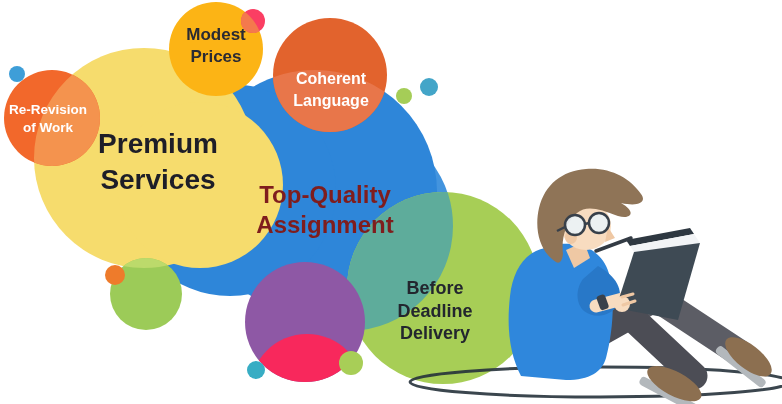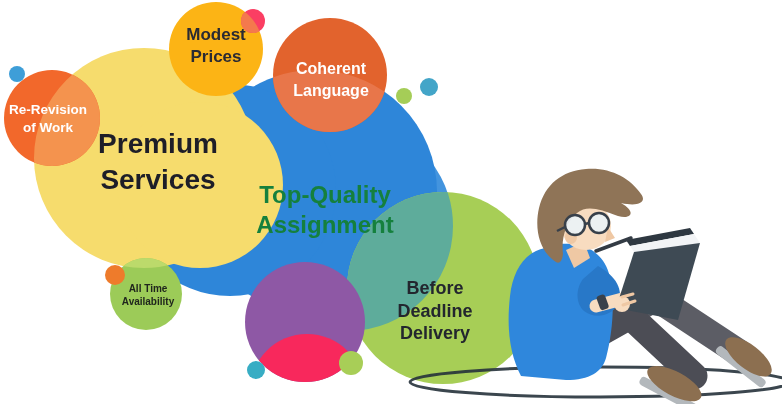--- a/index.html
+++ b/index.html
@@ -4,22 +4,22 @@
 <style>
   html,body{margin:0;padding:0;background:#ffffff;}
   .stage{position:relative;width:782px;height:404px;overflow:hidden;
          font-family:"Liberation Sans","DejaVu Sans",sans-serif;}
   .stage svg{position:absolute;left:0;top:0;}
   .label{position:absolute;display:flex;align-items:center;justify-content:center;
          text-align:center;white-space:pre-line;font-weight:bold;pointer-events:none;}
   .lbl-premium {left:58px;  top:126px; width:200px;height:72px;font-size:28px;line-height:1.28;color:#1E1E28;}
   .lbl-modest  {left:156px; top:22px;  width:120px;height:48px;font-size:17px;line-height:1.3; color:#2A2A33;}
   .lbl-rerev   {left:-12px; top:97px;  width:120px;height:44px;font-size:13.5px;line-height:1.3;color:#FFFFFF;}
-  .lbl-coherent{left:271px; top:58px;  width:120px;height:44px;font-size:16px;line-height:1.35;color:#FFFFFF;}
-  .lbl-topq    {left:215px; top:182px; width:220px;height:56px;font-size:24px;line-height:1.25;color:#15803d;}
+  .lbl-coherent{left:271px; top:68px;  width:120px;height:44px;font-size:16px;line-height:1.35;color:#FFFFFF;}
+  .lbl-topq    {left:215px; top:182px; width:220px;height:56px;font-size:24px;line-height:1.25;color:#7f1d1d;}
   .lbl-alltime {left:98px;  top:281px; width:100px;height:28px;font-size:10px;line-height:1.35;color:#20261D;}
   .lbl-panel   {left:243px; top:296px; width:120px;height:64px;font-size:16px;line-height:1.35;color:#FFFFFF;}
   .lbl-before  {left:373px; top:278px; width:124px;height:66px;font-size:18px;line-height:1.25;color:#23262E;}
 </style>
 </head>
 <body>
 
 <div class="stage">
 
 <svg width="782" height="404" viewBox="0 0 782 404">
@@ -131,19 +131,17 @@
 <div class="label lbl-premium">Premium
 Services</div>
 <div class="label lbl-modest">Modest
 Prices</div>
 <div class="label lbl-rerev">Re-Revision
 of Work</div>
 <div class="label lbl-coherent">Coherent
 Language</div>
 <div class="label lbl-topq">Top-Quality
 Assignment</div>
-<div class="label lbl-alltime">All Time
-Availability</div>
 <div class="label lbl-before">Before
 Deadline
 Delivery</div>
 
 </div>
 
 </body></html>

